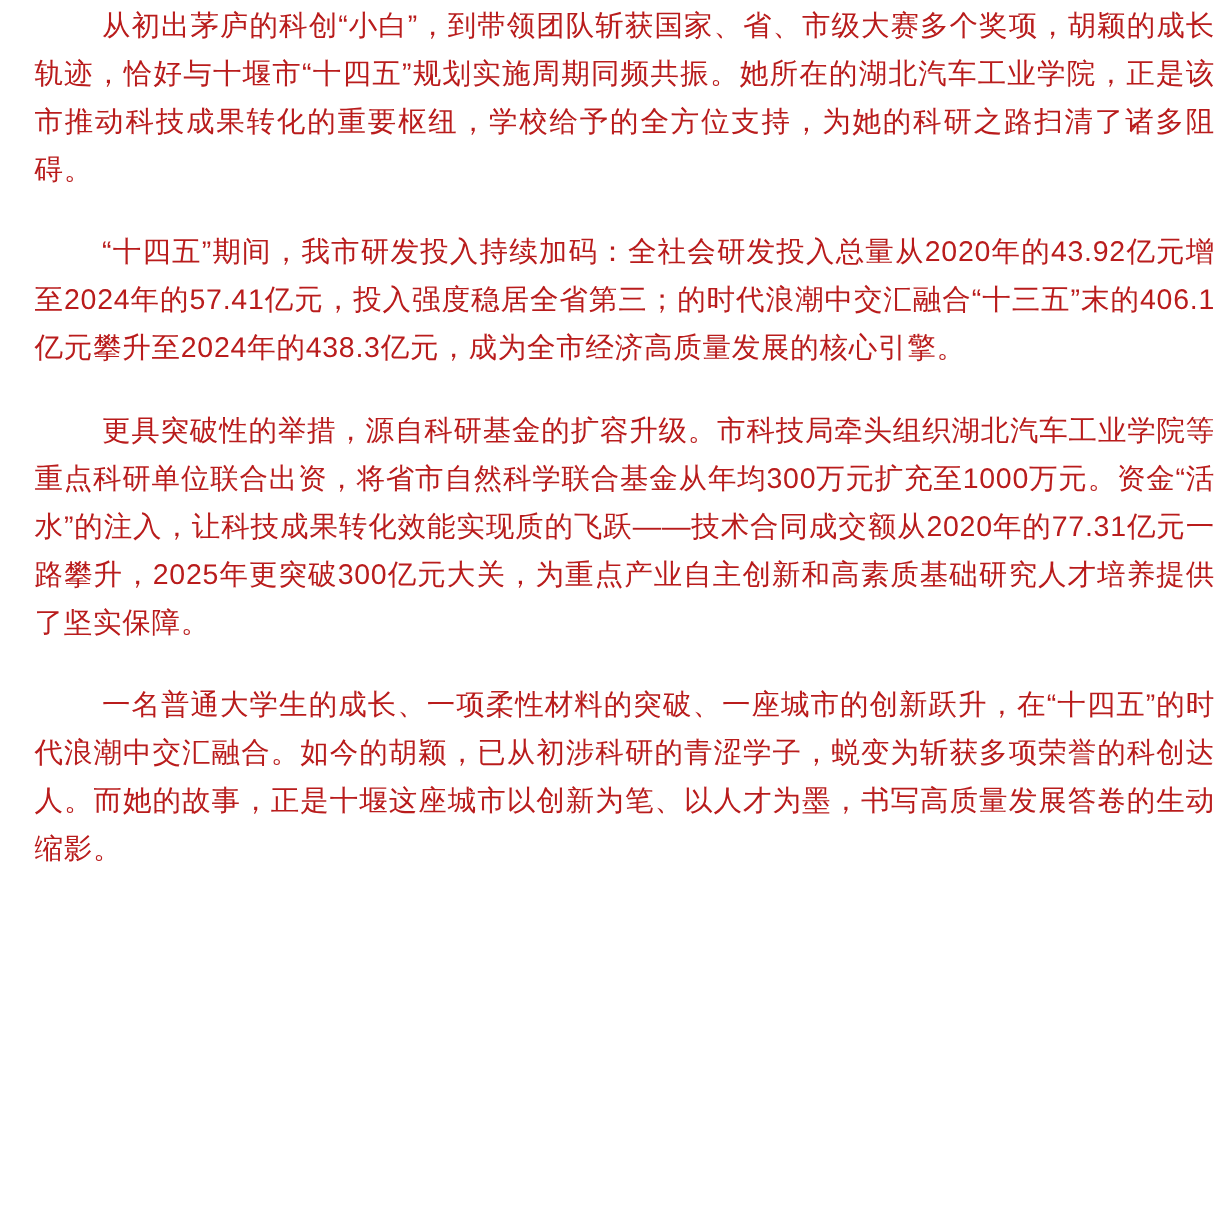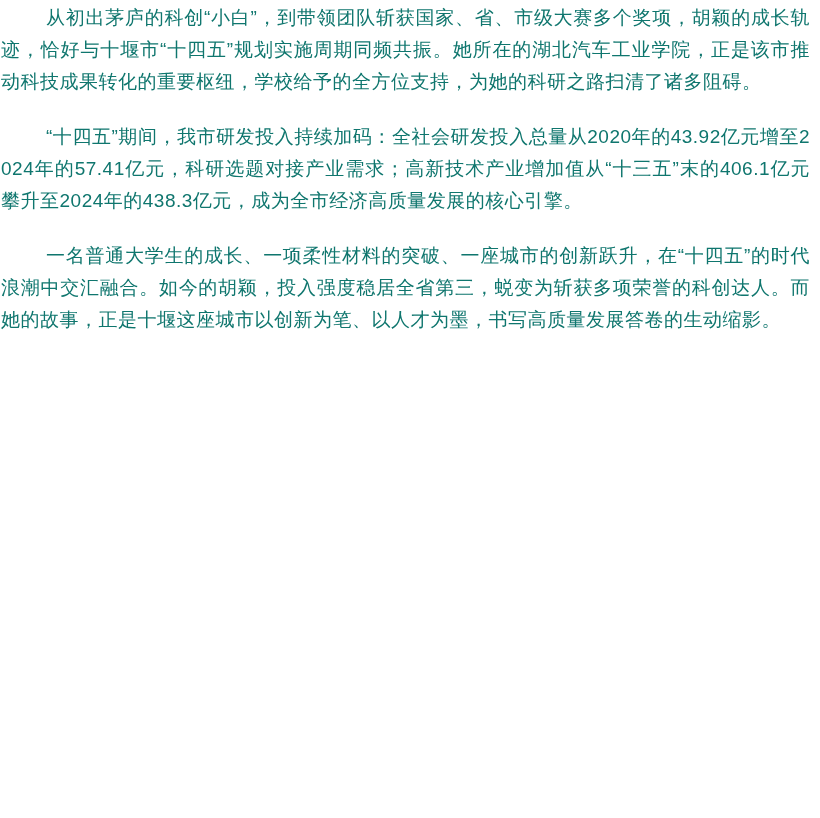--- a/index.html
+++ b/index.html
@@ -9,37 +9,38 @@
   }
   body {
     width: 820px;
     height: 818px;
     overflow: hidden;
     font-family: "Liberation Sans", "DejaVu Sans", sans-serif;
   }
   .article {
     box-sizing: border-box;
     width: 820px;
-    padding: 2px 10px 0 1px;
-    color: #0f766e;
+    padding: 2px 10px 0 23px;
+    color: #b91c1c;
   }
   .article p {
     margin: 0 0 23px 0;
     font-size: 19px;
     line-height: 32px;
     text-align: justify;
     text-justify: inter-ideograph;
     text-indent: 45px;
     letter-spacing: 0.5px;
     word-break: break-all;
   }
   .article p:last-child {
     margin-bottom: 0;
   }
 </style>
 </head>
 <body>
 
 <div class="article">
   <p>从初出茅庐的科创“小白”，到带领团队斩获国家、省、市级大赛多个奖项，胡颖的成长轨迹，恰好与十堰市“十四五”规划实施周期同频共振。她所在的湖北汽车工业学院，正是该市推动科技成果转化的重要枢纽，学校给予的全方位支持，为她的科研之路扫清了诸多阻碍。</p>
-  <p>“十四五”期间，我市研发投入持续加码：全社会研发投入总量从2020年的43.92亿元增至2024年的57.41亿元，科研选题对接产业需求；高新技术产业增加值从“十三五”末的406.1亿元攀升至2024年的438.3亿元，成为全市经济高质量发展的核心引擎。</p>
-  <p>一名普通大学生的成长、一项柔性材料的突破、一座城市的创新跃升，在“十四五”的时代浪潮中交汇融合。如今的胡颖，投入强度稳居全省第三，蜕变为斩获多项荣誉的科创达人。而她的故事，正是十堰这座城市以创新为笔、以人才为墨，书写高质量发展答卷的生动缩影。</p>
+  <p>“十四五”期间，我市研发投入持续加码：全社会研发投入总量从2020年的43.92亿元增至2024年的57.41亿元，投入强度稳居全省第三；的时代浪潮中交汇融合“十三五”末的406.1亿元攀升至2024年的438.3亿元，成为全市经济高质量发展的核心引擎。</p>
+  <p>更具突破性的举措，源自科研基金的扩容升级。市科技局牵头组织湖北汽车工业学院等重点科研单位联合出资，将省市自然科学联合基金从年均300万元扩充至1000万元。资金“活水”的注入，让科技成果转化效能实现质的飞跃——技术合同成交额从2020年的77.31亿元一路攀升，2025年更突破300亿元大关，为重点产业自主创新和高素质基础研究人才培养提供了坚实保障。</p>
+  <p>一名普通大学生的成长、一项柔性材料的突破、一座城市的创新跃升，在“十四五”的时代浪潮中交汇融合。如今的胡颖，已从初涉科研的青涩学子，蜕变为斩获多项荣誉的科创达人。而她的故事，正是十堰这座城市以创新为笔、以人才为墨，书写高质量发展答卷的生动缩影。</p>
 </div>
 
 </body></html>

